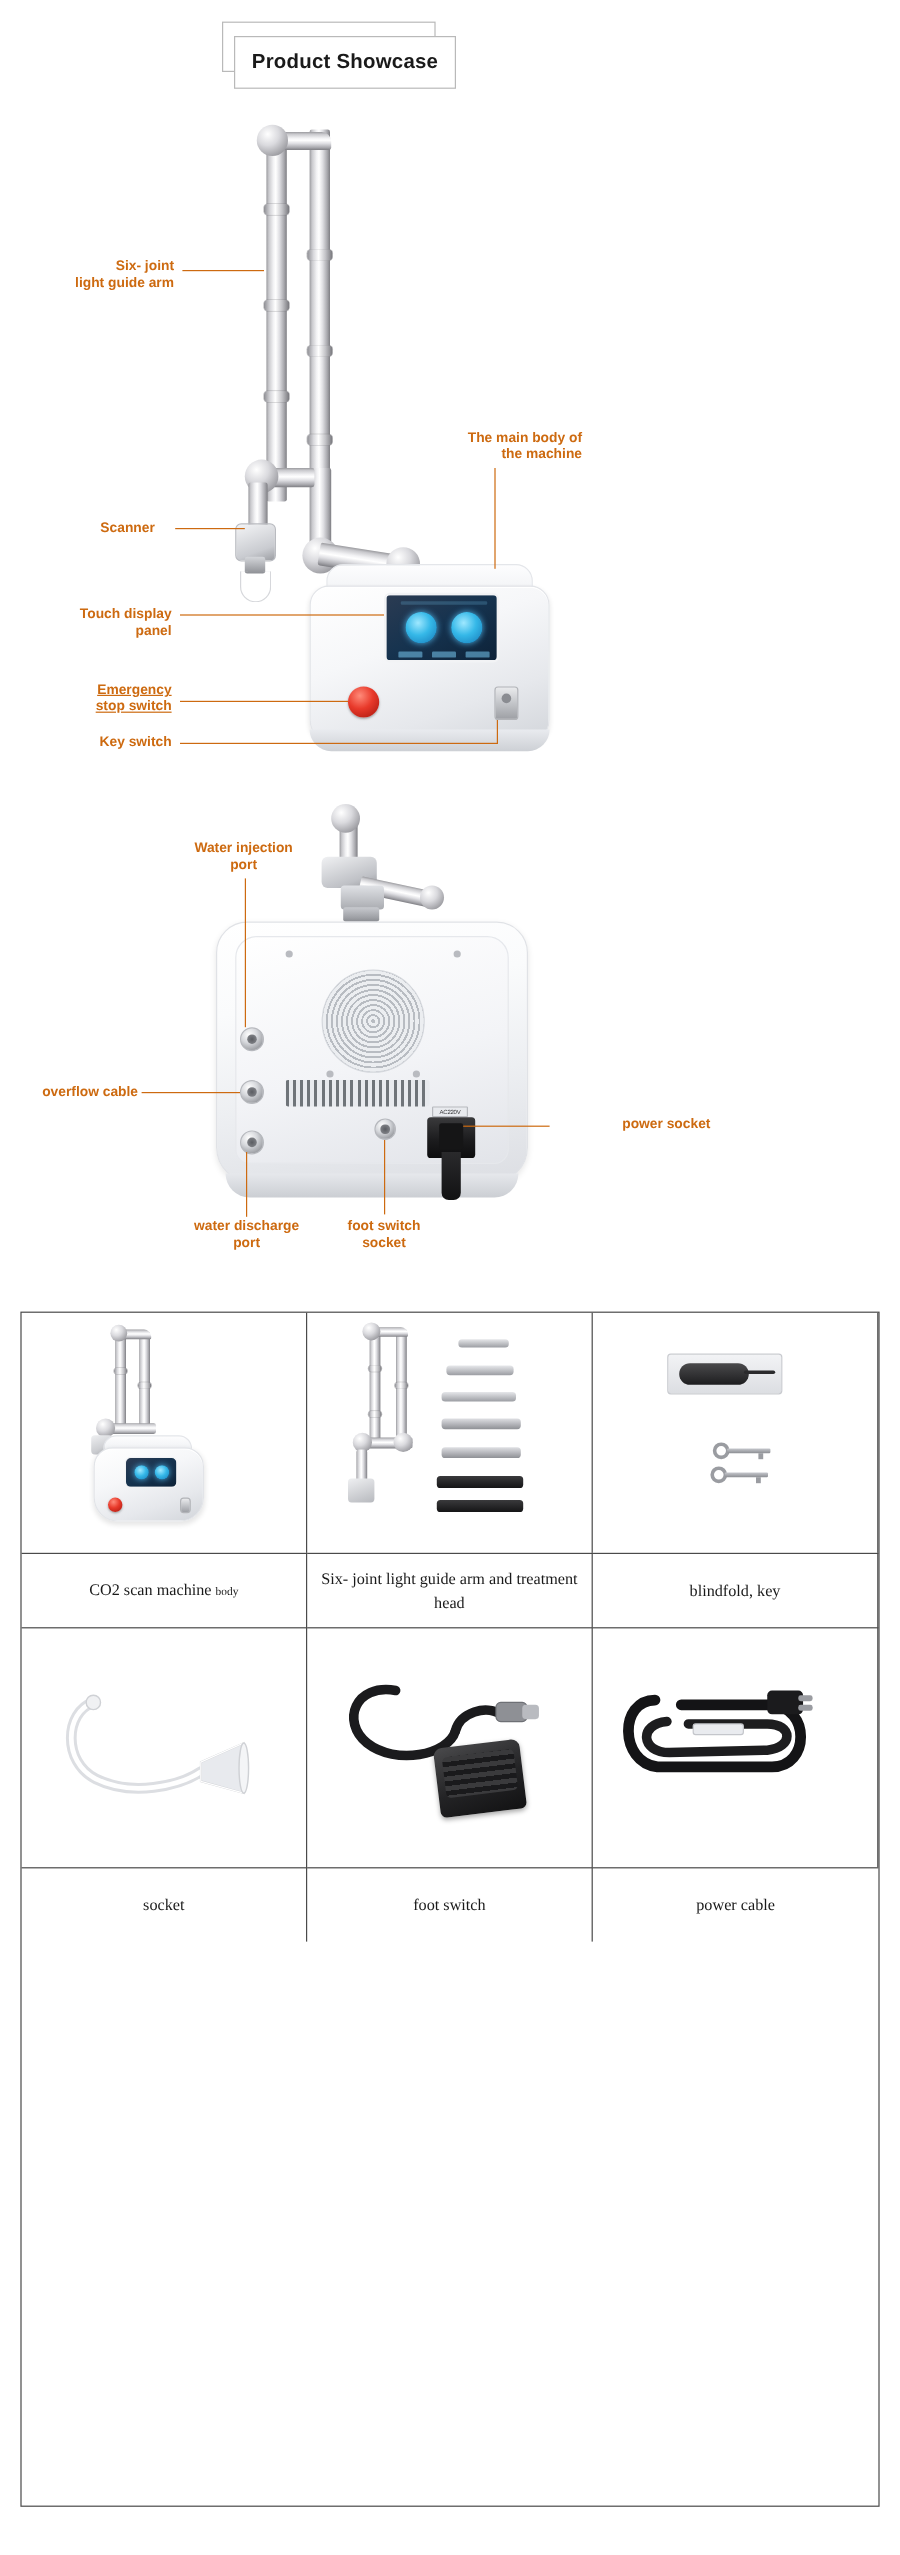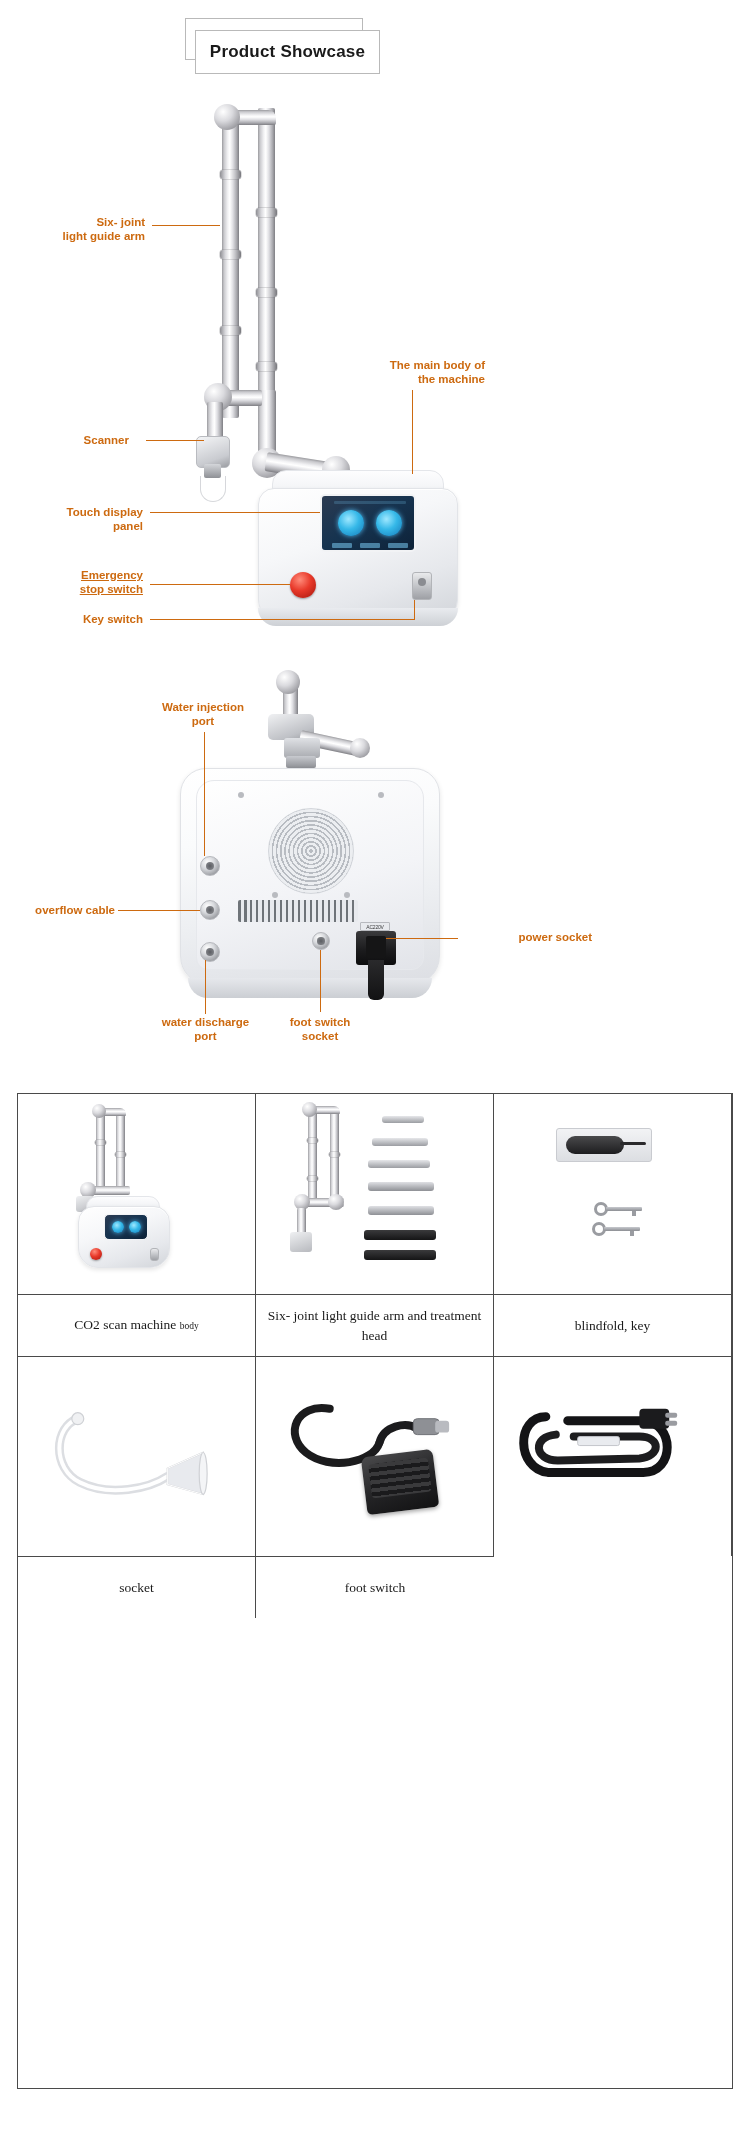--- a/index.html
+++ b/index.html
@@ -437,15 +437,16 @@
           <rect x="84" y="80" width="42" height="9" rx="2" fill="#e9ebef" stroke="#c4c6cb"></rect>
           <rect x="146" y="52" width="30" height="20" rx="4" fill="#1b1b1d"></rect>
           <rect x="172" y="56" width="12" height="5" rx="2" fill="#9a9ca1"></rect>
           <rect x="172" y="64" width="12" height="5" rx="2" fill="#9a9ca1"></rect>
         </svg>
       </div>
     </div>
 
     <div class="acc-cap-cell">socket</div>
     <div class="acc-cap-cell">foot switch</div>
+    <div class="acc-cap-cell">power cable</div>
   </div>
 
 </div>
 
 </body></html>

